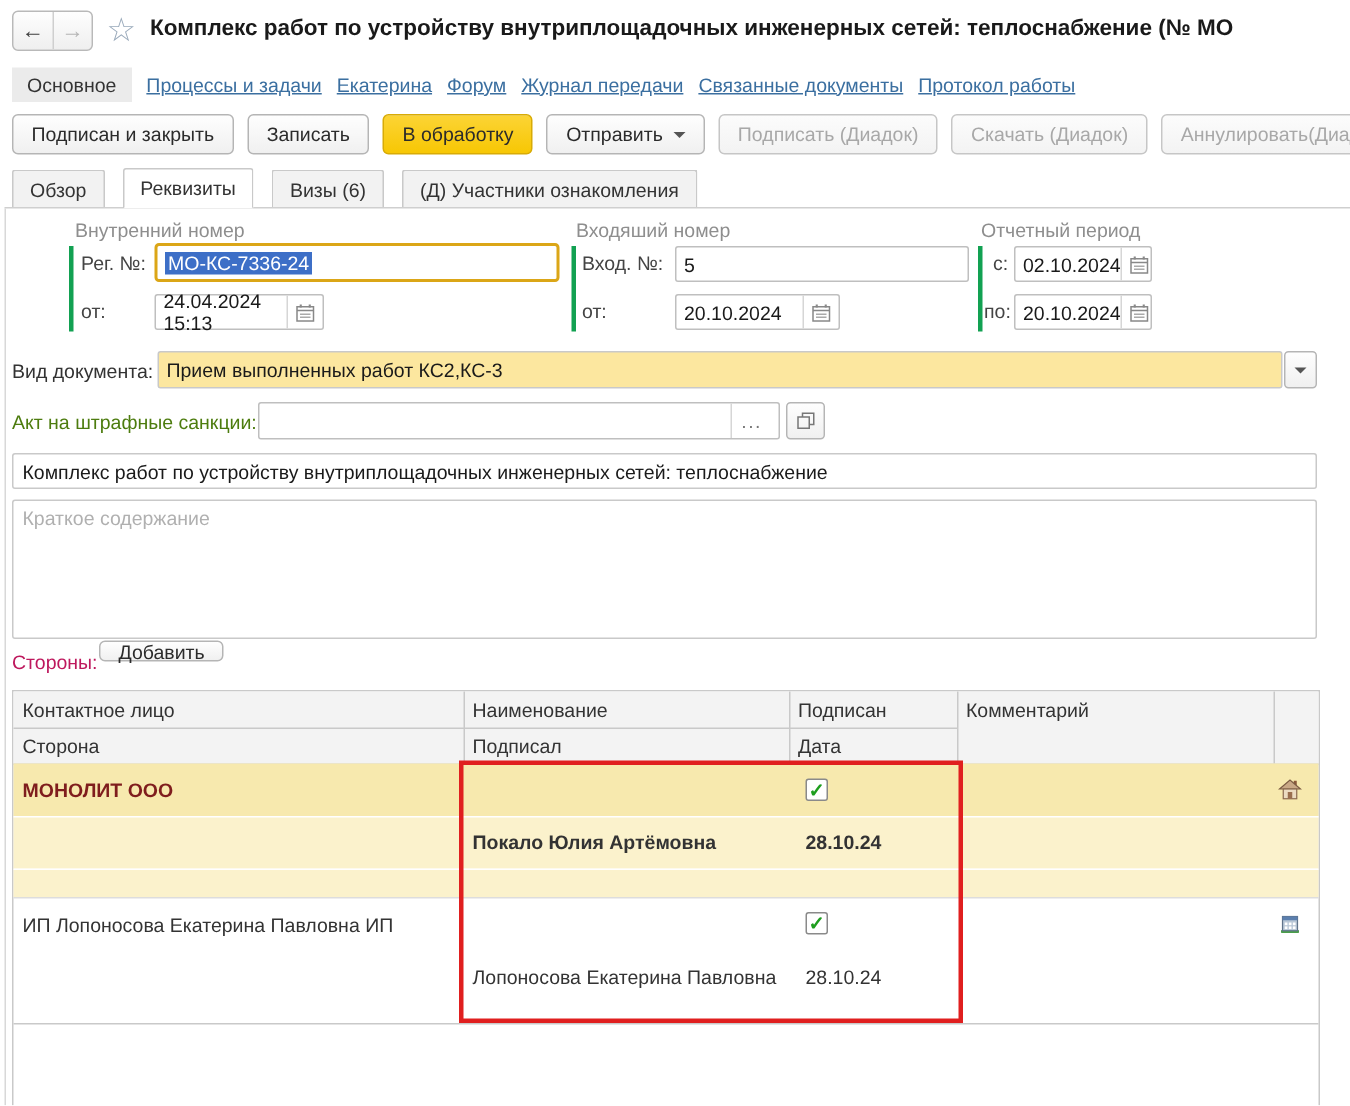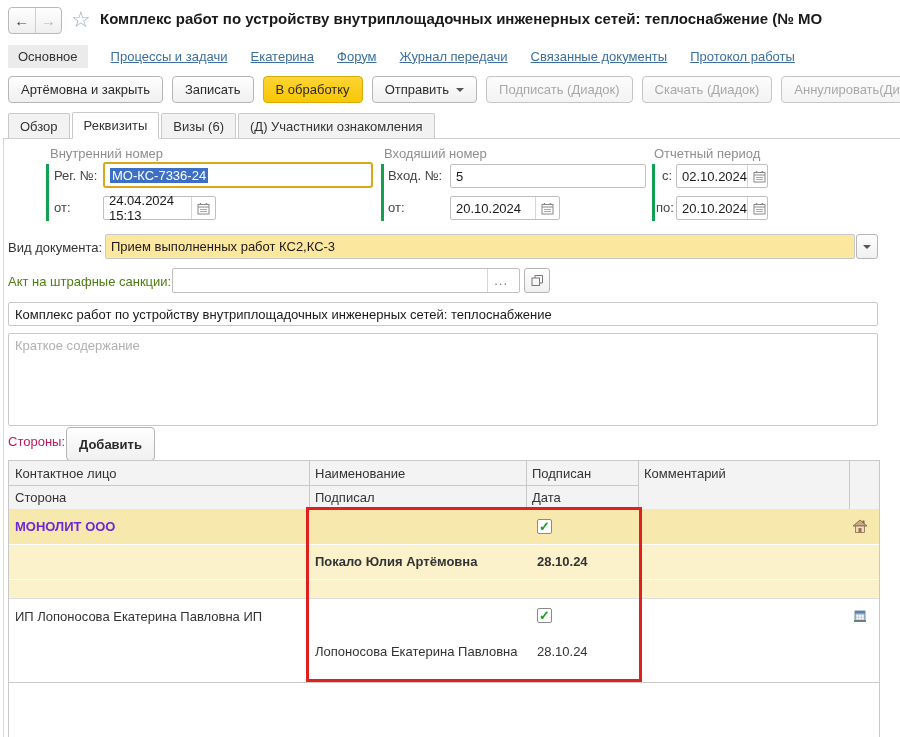--- a/index.html
+++ b/index.html
@@ -14,37 +14,37 @@
   .navgroup { left:8px; top:7px; width:54px; height:27px; border:1px solid #b9b9b9;
     border-radius:4px; background:linear-gradient(#fefefe,#efefef); display:flex; overflow:hidden; }
   .nb { flex:1; display:flex; align-items:center; justify-content:center; font-size:15px; font-weight:bold; cursor:default; }
   .nb.back { color:#3c3c3c; border-right:1px solid #cfcfcf; }
   .nb.fwd  { color:#b5b5b5; }
   .star { left:71px; top:8px; font-size:22px; color:#9aaabb; line-height:24px; }
   .doc-title { left:100px; top:10px; width:798px; font-size:15px; font-weight:bold; color:#1a1a1a;
     white-space:nowrap; overflow:hidden; }
 
   
-  .navlinks { left:8px; top:44px; height:24px; display:flex; align-items:center; gap:23px; white-space:nowrap; }
+  .navlinks { left:8px; top:44px; height:24px; display:flex; align-items:center; gap:10px; white-space:nowrap; }
   .navlink-active { background:#ebebeb; padding:4px 10px; color:#333; }
   .navlink { color:#3b6fa0; text-decoration:underline; cursor:pointer; }
 
   
   .toolbar { left:8px; top:76px; height:27px; display:flex; gap:9px; width:920px; }
   .btn { height:27px; padding:0 12px; border:1px solid #b5b5b5; border-radius:4px;
     background:linear-gradient(#fefefe,#f0f0f0); display:inline-flex; align-items:center;
     font-size:13px; color:#2b2b2b; white-space:nowrap; cursor:pointer; }
   .btn.yellow { background:linear-gradient(#fcd435,#f7c704); border-color:#d8ab06; }
   .btn.disabled { color:#a8a8a8; border-color:#c6c6c6; background:linear-gradient(#fcfcfc,#f3f3f3); cursor:default; }
   .caret { margin-left:7px; width:0; height:0; border-left:4px solid transparent;
     border-right:4px solid transparent; border-top:4px solid #555; }
 
   
   .subtabs { left:3px; top:112px; width:897px; height:27px; border-bottom:1px solid #cfcfcf;
-    padding-left:5px; display:flex; align-items:flex-end; gap:2px; }
+    padding-left:5px; display:flex; align-items:flex-end; gap:12px; }
   .subtab { height:25px; padding:0 11px; display:flex; align-items:center; border:1px solid #c9c9c9;
     border-bottom:none; border-radius:2px 2px 0 0; background:#f2f2f2; color:#333; cursor:pointer; }
   .subtab.active { background:#fff; height:27px; margin-bottom:-1px; border-bottom:1px solid #fff; z-index:2; }
   .panel-line { left:3px; top:139px; width:1px; height:598px; background:#d8d8d8; }
 
   
   .grouplabel { color:#8e8e8e; font-size:13px; }
   .flabel { color:#444; font-size:13px; }
   .gbar { width:3px; background:#12a152; }
   .field { border:1px solid #bfbfbf; border-radius:2px; background:#fff; display:flex;
@@ -59,21 +59,21 @@
   .dots-seg { margin-left:auto; align-self:stretch; display:flex; align-items:center;
     padding:0 6px; border-left:1px solid #d6d6d6; color:#777; cursor:pointer; letter-spacing:1px; }
   .sq-btn { width:26px; height:25px; border:1px solid #b5b5b5; border-radius:3px;
     background:linear-gradient(#fefefe,#f0f0f0); display:flex; align-items:center; justify-content:center; cursor:pointer; }
   .txtinput { border:1px solid #c9c9c9; border-radius:2px; font-family:"Liberation Sans",sans-serif;
     font-size:13px; color:#1a1a1a; padding:0 6px; }
   textarea.txtinput { padding:4px 6px; resize:none; }
   textarea.txtinput::placeholder { color:#b0b0b0; }
 
   
-  .add-btn { height:34px;font-weight:bold; }
+  .add-btn { height:14px; }
   .twrap { left:8px; top:460px; width:872px; height:277px; border:1px solid #c9c9c9; border-bottom:none; background:#fff; }
   .twrap .abs { position:absolute; }
   .th { background:#f3f3f3; color:#4a4a4a; }
   .hline { background:#c9c9c9; height:1px; }
   .vline { background:#c9c9c9; width:1px; }
   .cellpad { padding:5px 6px; }
   .grp1 { background:#fbf2cc; }
   .row1a { background:#f7e9ae; }
   .cb { width:15px; height:15px; border:1px solid #8a8a8a; background:#fff; border-radius:2px;
     display:flex; align-items:center; justify-content:center; font-size:13px; font-weight:bold; color:#1e9e1e; }
@@ -96,21 +96,21 @@
     <span class="navlink-active">Основное</span>
     <span class="navlink">Процессы и задачи</span>
     <span class="navlink">Екатерина</span>
     <span class="navlink">Форум</span>
     <span class="navlink">Журнал передачи</span>
     <span class="navlink">Связанные документы</span>
     <span class="navlink">Протокол работы</span>
   </div>
 
   <div class="abs toolbar">
-    <button class="btn">Артёмовна и закрыть</button>
+    <button class="btn">Подписан и закрыть</button>
     <button class="btn">Записать</button>
     <button class="btn yellow">В обработку</button>
     <button class="btn">
       <span>Отправить</span>
       <span class="caret"></span>
     </button>
     <button class="btn disabled">Подписать (Диадок)</button>
     <button class="btn disabled">Скачать (Диадок)</button>
     <button class="btn disabled">Аннулировать(Диадок)</button>
 
@@ -239,21 +239,21 @@
     <div class="abs cellpad" style="left:517px;top:24px;width:112px;">Дата</div>
 
     <div class="abs hline" style="left:0;top:24px;width:629px;"></div>
     <div class="abs vline" style="left:300px;top:0;height:48px;"></div>
     <div class="abs vline" style="left:517px;top:0;height:48px;"></div>
     <div class="abs vline" style="left:629px;top:0;height:48px;"></div>
     <div class="abs vline" style="left:840px;top:0;height:48px;"></div>
     <div class="abs hline" style="left:0;top:48px;width:870px;"></div>
 
     <div class="abs row1a" style="left:0;top:48px;width:870px;height:35px;">
-      <span class="abs bold" style="left:6px;top:10px;color:#6d28d9;">МОНОЛИТ ООО</span>
+      <span class="abs bold" style="left:6px;top:10px;color:#7f1d1d;">МОНОЛИТ ООО</span>
       <span class="abs cb" style="left:528px;top:10px;">✓</span>
       <span class="abs" style="left:843px;top:9px;">
         <svg width="16" height="16" viewBox="0 0 16 16">
             <rect x="10.5" y="2.5" width="2" height="4" fill="#8a5a3b"></rect>
             <path d="M1 8 L8 2 L15 8 Z" fill="#c9a886" stroke="#7a5a42" stroke-width="0.8"></path>
             <rect x="3.5" y="8" width="9" height="6.5" fill="#ecdcc2" stroke="#8a6a4f" stroke-width="0.8"></rect>
             <rect x="6.5" y="10" width="3" height="4.5" fill="#9a6f4f"></rect>
           </svg>
       </span>
     </div>

